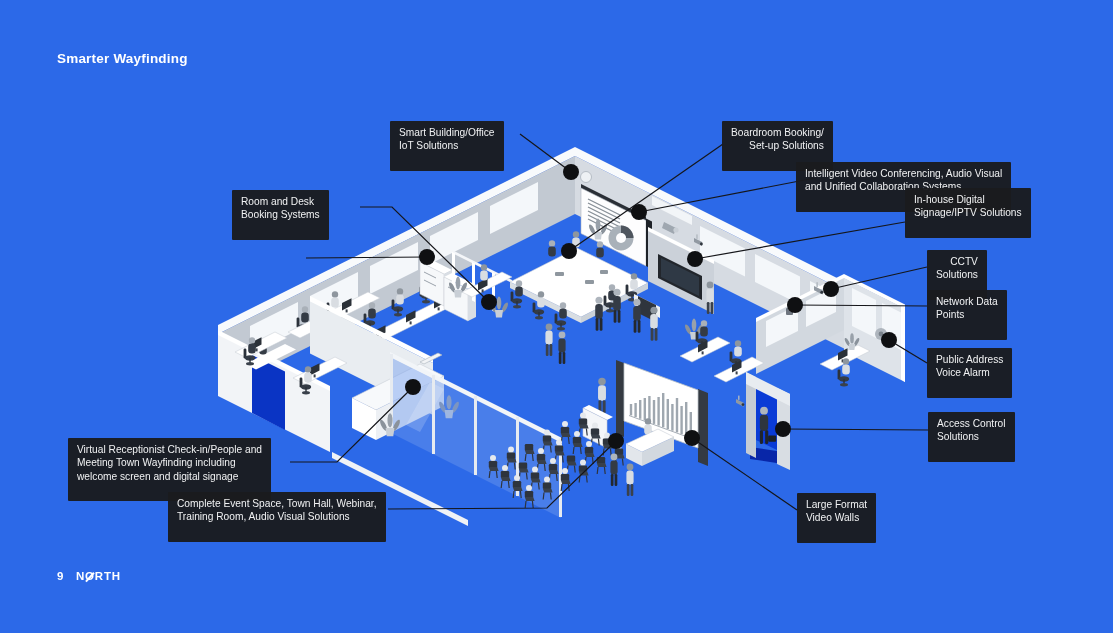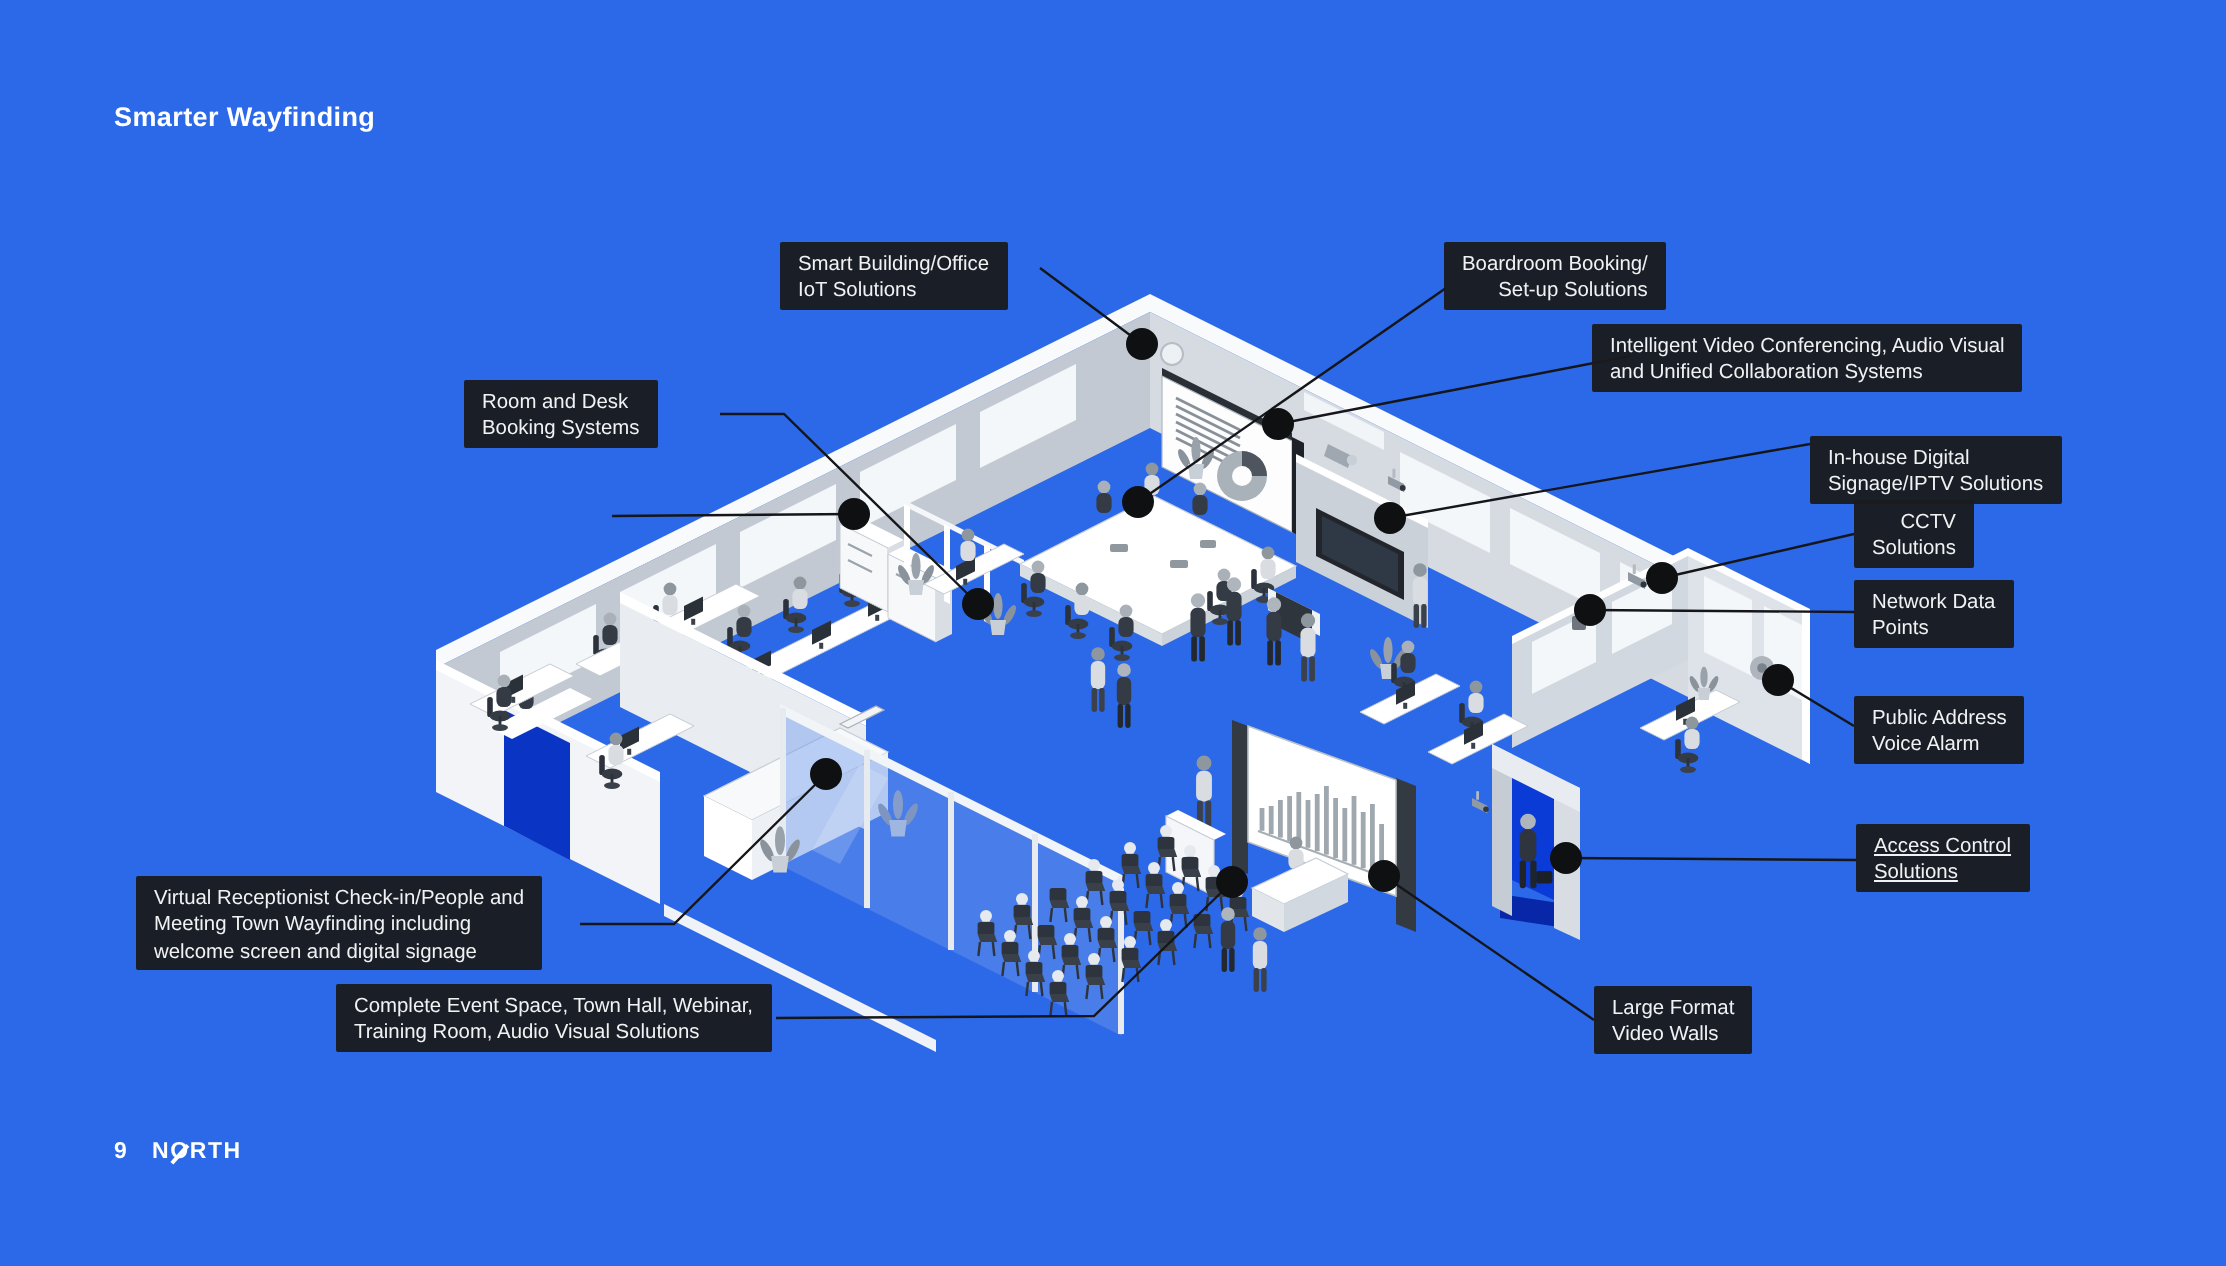--- a/index.html
+++ b/index.html
@@ -3,21 +3,21 @@
 <meta charset="utf-8">
 <style>
   html,body{margin:0;padding:0;}
   body{width:1113px;height:633px;overflow:hidden;background:#2C69E8;
        font-family:"Liberation Sans", sans-serif;position:relative;}
   .slide{position:absolute;inset:0;}
   .page-title{position:absolute;left:57px;top:51px;margin:0;color:#FFFFFF;
       font-size:13.5px;font-weight:700;letter-spacing:.2px;}
   svg.scene,svg.overlay{position:absolute;left:0;top:0;width:1113px;height:633px;}
   .callout{position:absolute;background:rgba(26,27,30,.96);color:#F1F2F3;
-      font-size:10.2px;line-height:1.32;padding:5px 9px 2px;white-space:pre-line;
+      font-size:10.2px;line-height:1.32;padding:5px 9px 18px;white-space:pre-line;
       border-radius:1px;}
   .footer{position:absolute;left:57px;top:570px;color:#FFFFFF;font-size:11.5px;
       font-weight:700;}
   .footer .num{position:absolute;left:0;top:0;}
   .footer .brand{position:absolute;left:19px;top:0;letter-spacing:.8px;}
   .footer .o-slash{position:absolute;left:31.5px;top:.5px;width:1.5px;height:12px;
       background:#FFFFFF;transform:rotate(42deg);}
 </style>
 </head>
 <body>
@@ -416,29 +416,29 @@
     <circle cx="616" cy="441" r="8"></circle>
   </g>
 </svg>
 
 <div class="callout" style="left:390px;top:121px;"><span>Smart Building/Office
 IoT Solutions</span></div>
 <div class="callout" style="left:722px;top:121px;text-align:right;"><span>Boardroom Booking/
 Set-up Solutions</span></div>
 <div class="callout" style="left:796px;top:162px;"><span>Intelligent Video Conferencing, Audio Visual
 and Unified Collaboration Systems</span></div>
-<div class="callout" style="left:905px;top:218px;"><span>In-house Digital
+<div class="callout" style="left:905px;top:188px;"><span>In-house Digital
 Signage/IPTV Solutions</span></div>
 <div class="callout" style="left:927px;top:250px;text-align:right;"><span>CCTV
 Solutions</span></div>
 <div class="callout" style="left:927px;top:290px;"><span>Network Data
 Points</span></div>
 <div class="callout" style="left:927px;top:348px;"><span>Public Address
 Voice Alarm</span></div>
-<div class="callout" style="left:928px;top:412px;text-decoration:underline;"><span>Access Control
+<div class="callout" style="left:928px;top:412px;"><span>Access Control
 Solutions</span></div>
 <div class="callout" style="left:797px;top:493px;"><span>Large Format
 Video Walls</span></div>
 <div class="callout" style="left:232px;top:190px;"><span>Room and Desk
 Booking Systems</span></div>
 <div class="callout" style="left:68px;top:438px;"><span>Virtual Receptionist Check-in/People and
 Meeting Town Wayfinding including
 welcome screen and digital signage</span></div>
 <div class="callout" style="left:168px;top:492px;"><span>Complete Event Space, Town Hall, Webinar,
 Training Room, Audio Visual Solutions</span></div>

